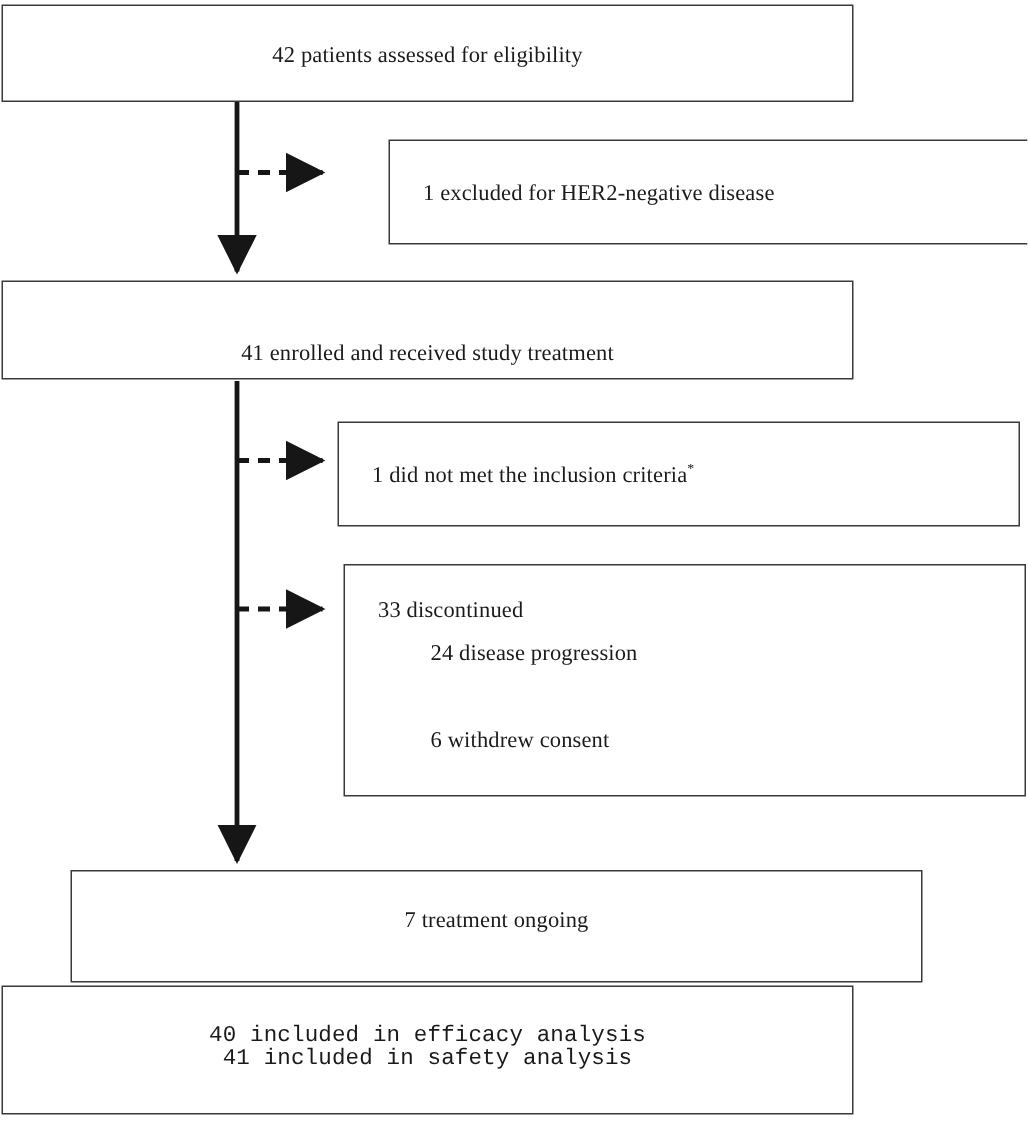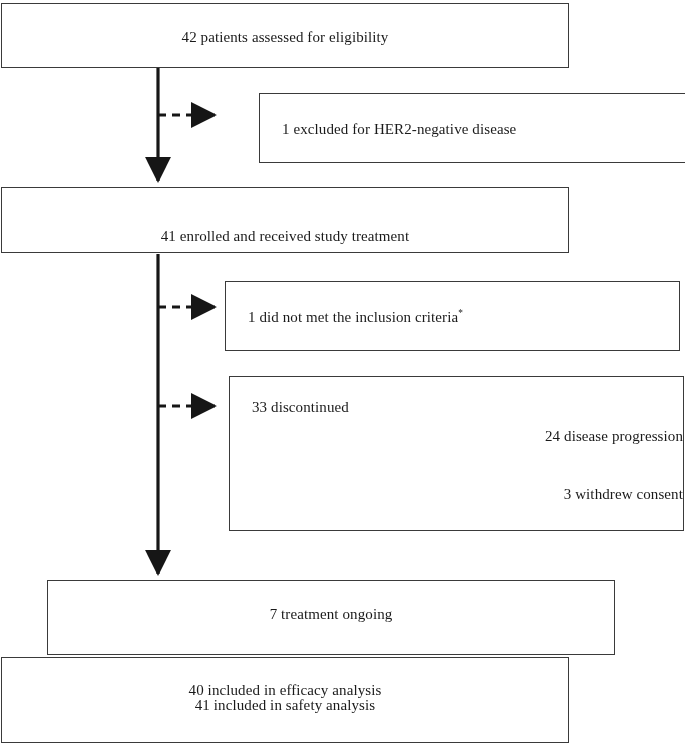--- a/index.html
+++ b/index.html
@@ -34,21 +34,20 @@
   }
   .center {
     text-align: center;
   }
   .left {
     text-align: left;
     padding-left: 22px;
   }
   .indent {
     padding-left: 57px;
-    text-align: right;
   }
   sup {
     font-size: 0.62em;
     vertical-align: super;
     line-height: 0;
   }
   svg.connectors {
     position: absolute;
     left: 0;
     top: 0;
@@ -104,25 +103,25 @@
     <div class="box-text center" style="top:6px;margin-top:28px;">41 enrolled and received study treatment</div>
   </div>
 
   <div class="box" style="left:225px; top:281px; width:455px; height:70px;">
     <div class="box-text left" style="top:21px;"><span>1 did not met the inclusion criteria</span><sup>*</sup></div>
   </div>
 
   <div class="box" style="left:229px; top:376px; width:455px; height:155px;">
     <div class="box-text left" style="top:16px;">33 discontinued</div>
     <div class="box-text left indent" style="top:45px;"><span>24 disease progression</span><sup></sup></div>
-    <div class="box-text left indent" style="top:103px;"><span>3 withdrew consent</span><sup></sup></div>
+    <div class="box-text left indent" style="top:103px;"><span>6 withdrew consent</span><sup></sup></div>
   </div>
 
   <div class="box" style="left:1px; top:580px; width:568px; height:75px;margin-left:46px;">
     <div class="box-text center" style="top:19px;">7 treatment ongoing</div>
   </div>
 
-  <div class="box" style="left:1px; top:657px; width:568px; height:86px;">
+  <div class="box" style="left:1px; top:657px; width:568px; height:86px;font-family:Liberation Mono, monospace;">
     <div class="box-text center" style="top:18px;">40 included in efficacy analysis</div>
     <div class="box-text center" style="top:33px;">41 included in safety analysis</div>
   </div>
 
 </div>
 
 </body></html>

